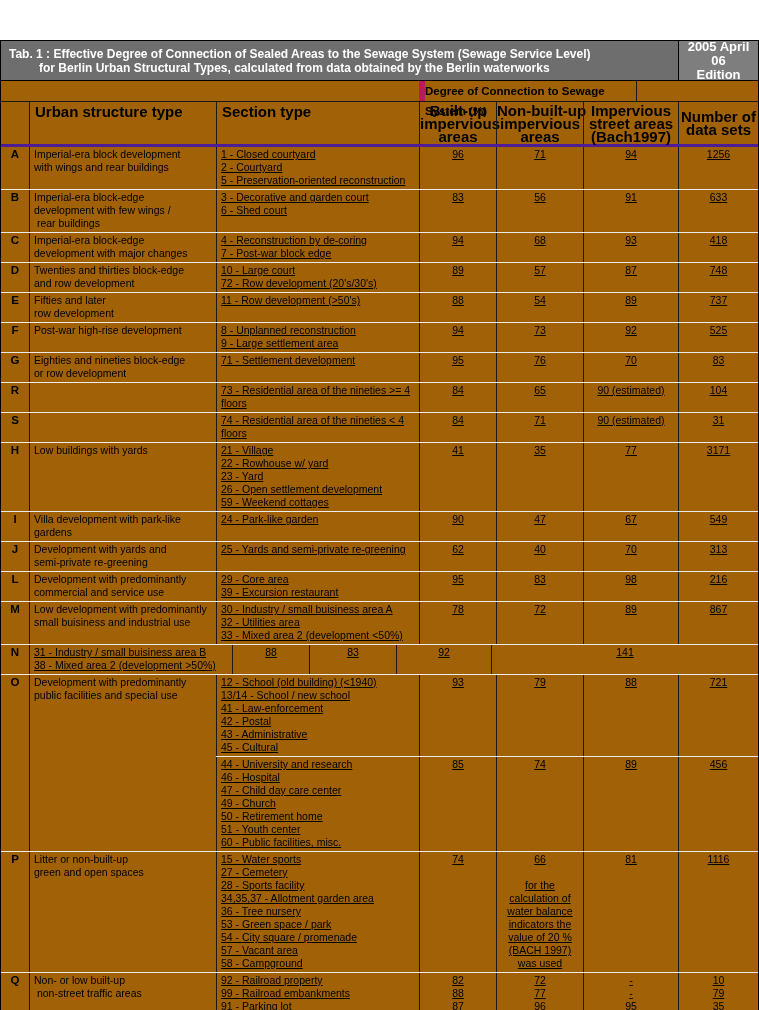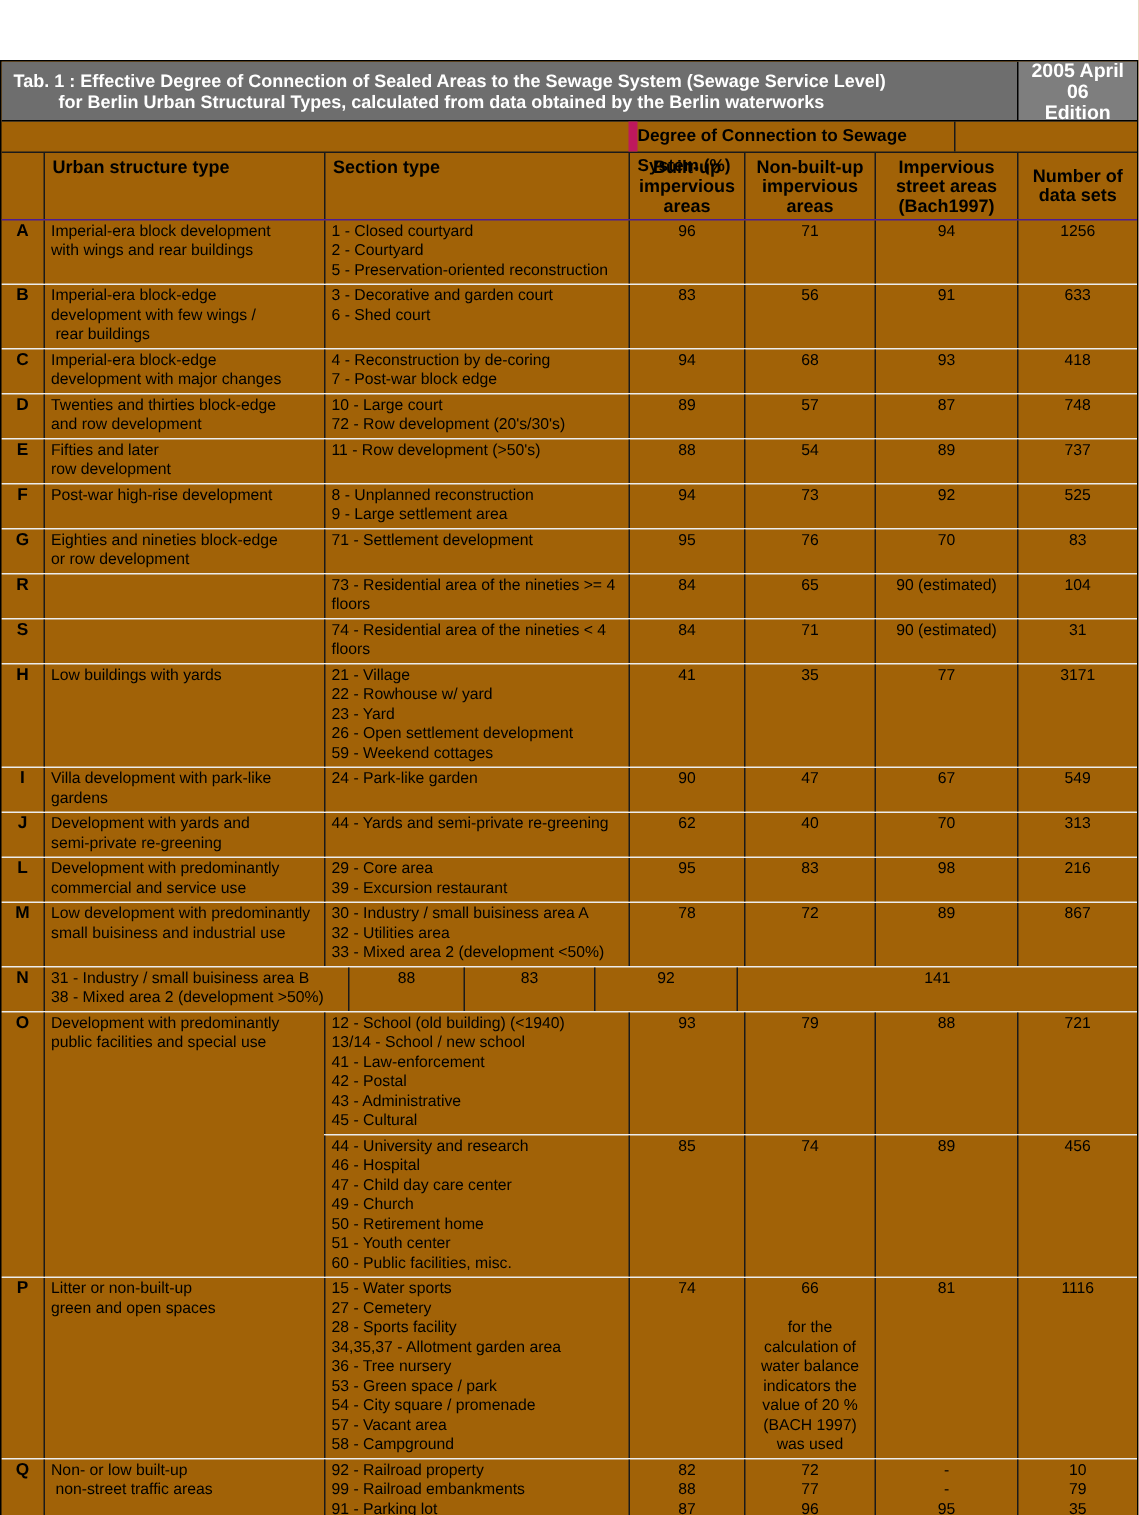--- a/index.html
+++ b/index.html
@@ -66,23 +66,23 @@
   .c-section  { width: 203px; }
   .c-built    { width: 77px;  }
   .c-nonbuilt { width: 87px;  }
   .c-street   { width: 95px;  }
   .c-count    { flex: 1;      }
 
   
   .colhead-row {
     display: flex;
     height: 45px;
-    border-bottom: 1px solid #4c1d95;
+    border-bottom: 3px solid #4c1d95;
     font-weight: bold;
-    font-size: 12px;
+    font-size: 15px;
     line-height: 13px;
   }
   .colhead-row .hcell { border-left: 1px solid #1a1a1a; padding-top: 3px; white-space: pre; }
   .colhead-row .hcell:first-child { border-left: none; }
   .hcell.left-head { padding-left: 5px; }
   .hcell.center-head {
     display: flex; flex-direction: column; justify-content: center;
     text-align: center; padding-top: 0;
   }
 
@@ -95,21 +95,21 @@
     padding-bottom: 2px;
     white-space: pre;
     overflow: hidden;
   }
   .cell.c-urban, .cell.c-section { padding-left: 4px; border-left: 1px solid #1a1a1a; }
   .cell.c-letter { text-align: center; font-weight: bold; font-size: 11.5px; }
   .cell.c-built, .cell.c-nonbuilt, .cell.c-street, .cell.c-count {
     text-align: center;
     border-left: 1px solid #1a1a1a;
   }
-  .blocks { flex: 1; display: flex; flex-direction: column; }
+  .blocks { flex: 1; display: flex; flex-direction: column; text-decoration: underline; }
   .block { display: flex; flex: 1; }
   .block + .block { border-top: 1px solid #ececec; }
 </style>
 </head>
 <body>
 
 <div class="table-outer" style="background: #a16207; margin-top: 40px;">
 
   <div class="title-bar" style="background: rgb(110, 110, 110); color: rgb(255, 255, 255);">
     <div class="title-text">
@@ -308,21 +308,21 @@
             <div class="cell c-count">549</div>
           </div>
         </div>
       </div>
       <div class="row">
         <div class="cell c-letter">J</div>
         <div class="cell c-urban">Development with yards and
 semi-private re-greening</div>
         <div class="blocks">
           <div class="block">
-            <div class="cell c-section">44 - Yards and semi-private re-greening</div>
+            <div class="cell c-section">25 - Yards and semi-private re-greening</div>
             <div class="cell c-built">62</div>
             <div class="cell c-nonbuilt">40</div>
             <div class="cell c-street">70</div>
             <div class="cell c-count">313</div>
           </div>
         </div>
       </div>
       <div class="row">
         <div class="cell c-letter">L</div>
         <div class="cell c-urban">Development with predominantly

